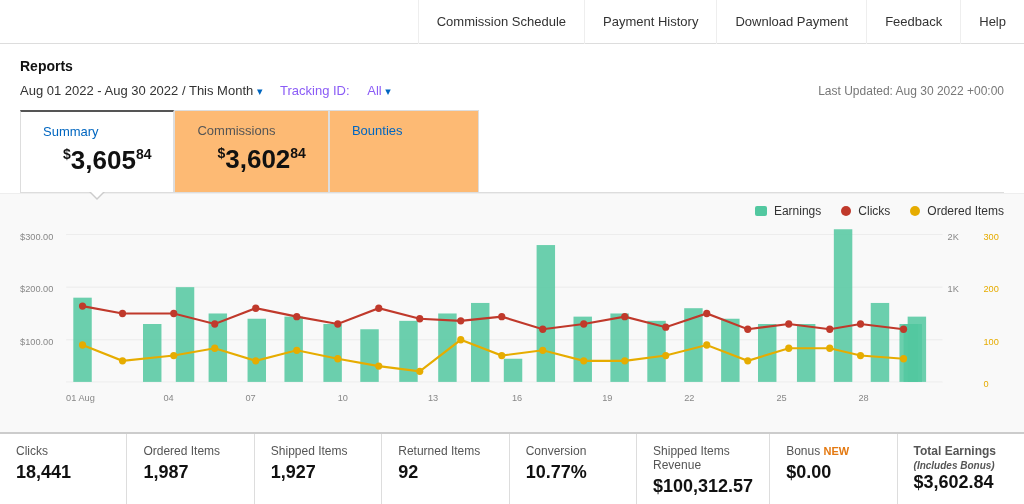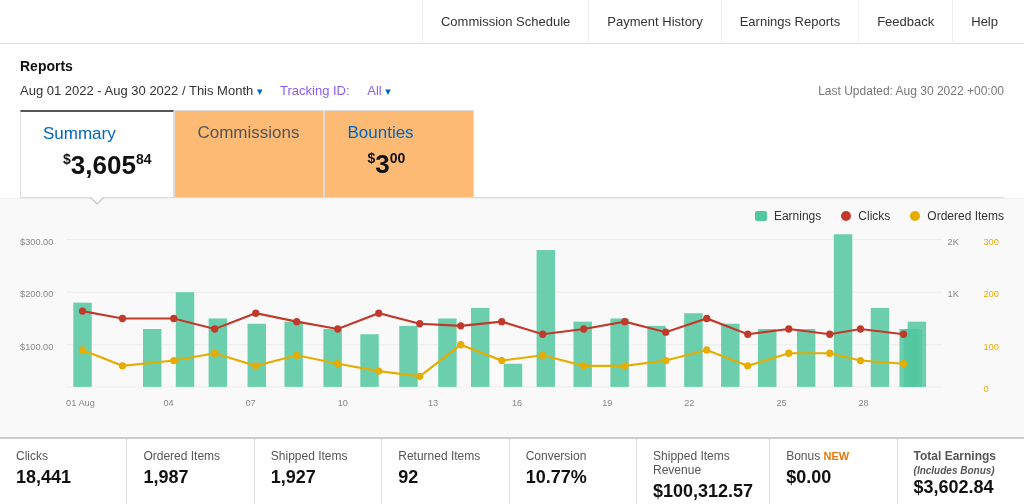--- a/index.html
+++ b/index.html
@@ -4,21 +4,21 @@
   <style>
     * { box-sizing: border-box; margin: 0; padding: 0; }
     body { font-family: Arial, sans-serif; background: #f5f5f5; font-size: 13px; color: #333; width: 1024px; height: 504px; overflow: hidden; }
 
     .top-nav {
       display: flex;
       align-items: center;
       justify-content: flex-end;
       background: #fff;
       border-bottom: 1px solid #ddd;
-      padding: 8px;
+      padding: 0;
       height: 44px;
     }
     .nav-item {
       padding: 12px 18px;
       cursor: pointer;
       border-left: 1px solid #eee;
       font-size: 13px;
       color: #333;
       height: 44px;
       display: flex;
@@ -78,21 +78,21 @@
       bottom: -6px;
       left: 50%;
       transform: translateX(-50%);
       width: 0;
       height: 0;
       border-left: 7px solid transparent;
       border-right: 7px solid transparent;
       border-top: 7px solid #fff;
       z-index: 4;
     }
-    .card-title { font-size: 17px; color: #555; margin-bottom: 6px; }
+    .card-title { font-size: 13px; color: #555; margin-bottom: 6px; }
     .card-title.blue { color: #0066c0; }
     .card-amount { font-size: 26px; font-weight: 700; color: #111; margin-left: 20px; }
     .card-amount sup { font-size: 14px; vertical-align: super; }
 
     .chart-section {
       background: #f9f9f9;
       padding: 10px 20px 8px 20px;
       border-top: 1px solid #eee;
     }
 
@@ -131,21 +131,21 @@
     .total-earnings-label { font-size: 12px; color: #555; font-weight: bold; }
     .total-earnings-sub { font-size: 10px; color: #555; font-style: italic; }
     .total-value { font-size: 18px; font-weight: bold; color: #111; }
   </style>
 </head>
 <body>
 
 <div class="top-nav">
   <div class="nav-item">Commission Schedule</div>
   <div class="nav-item">Payment History</div>
-  <div class="nav-item">Earnings Reports</div>
+  <div class="nav-item">Download Payment</div>
   <div class="nav-item">Feedback</div>
   <div class="nav-item">Help</div>
 </div>
 
 <div class="main-content">
   <div class="page-title">Reports</div>
   <div class="date-row">
     <div>
       <span class="date-range">Aug 01 2022 - Aug 30 2022</span>
       <span class="date-range"> / </span>
@@ -160,26 +160,26 @@
 
   <div class="summary-cards">
     <div class="summary-card active">
       <div class="card-title blue">Summary</div>
       <div class="card-amount">
         <sup>$</sup><span>3,605</span><sup>84</sup>
       </div>
     </div>
     <div class="summary-card">
       <div class="card-title">Commissions</div>
+      <div class="card-amount">
+        <sup>$</sup><span>3,602</span><sup>84</sup>
+      </div>
     </div>
     <div class="summary-card">
       <div class="card-title blue">Bounties</div>
-      <div class="card-amount">
-        <sup>$</sup><span>3</span><sup>00</sup>
-      </div>
     </div>
   </div>
 </div>
 
 <div class="chart-section">
   <div class="chart-legend">
     <div class="legend-item">
       <div class="legend-bar" style="background:#52c8a0;"></div>
       <span>Earnings</span>
     </div>

